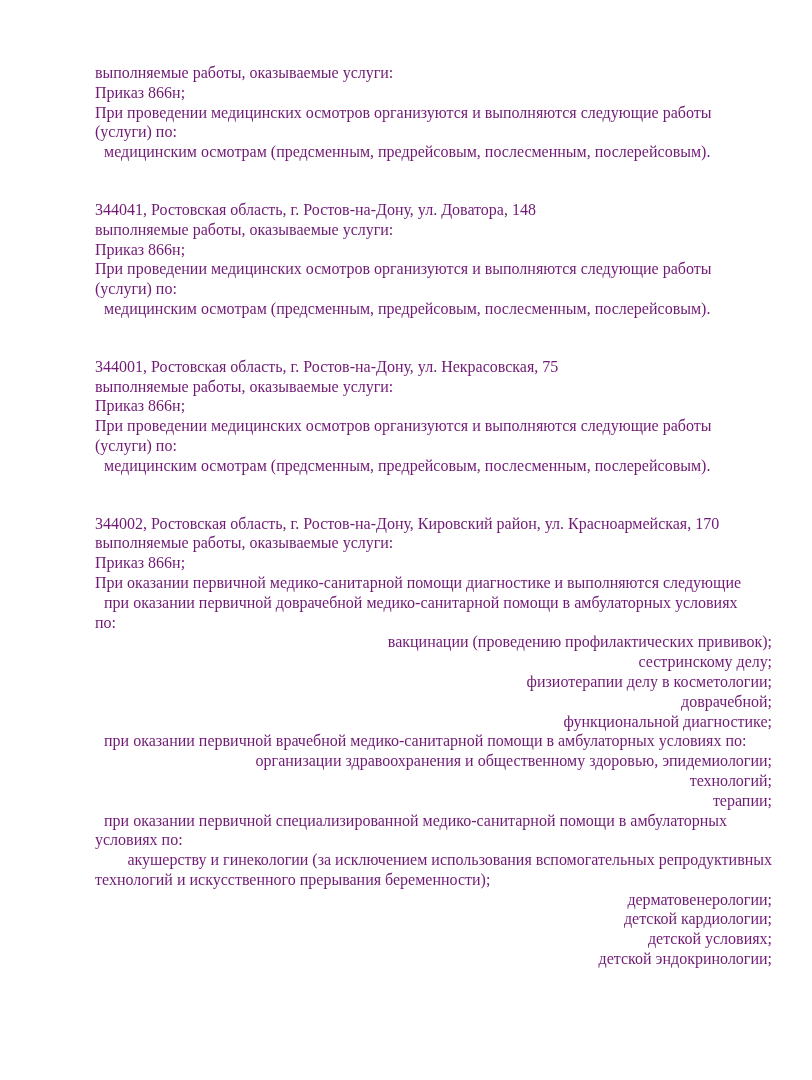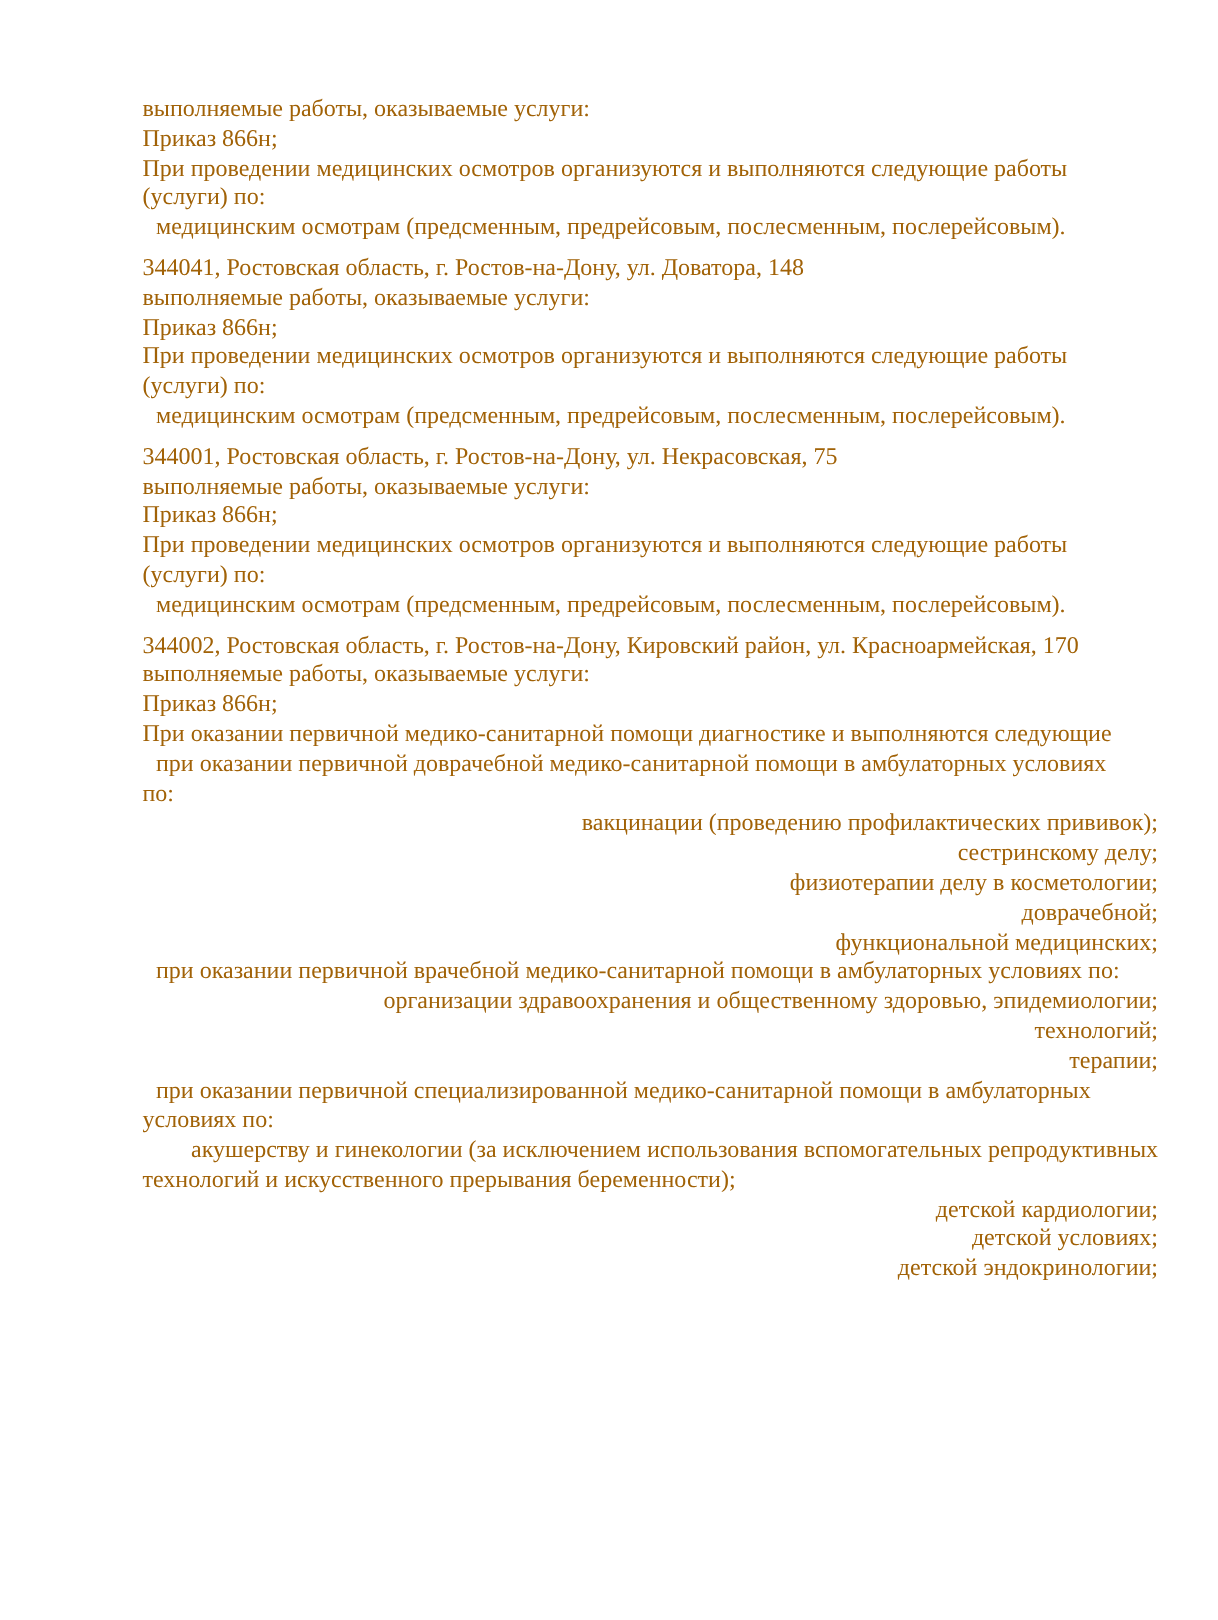--- a/index.html
+++ b/index.html
@@ -12,28 +12,28 @@
     height: 1080px;
     overflow: hidden;
     font-family: "Liberation Serif", "DejaVu Serif", serif;
   }
   .page {
     box-sizing: border-box;
     width: 812px;
     height: 1080px;
     padding: 63px 40px 0 95px;
     background: #ffffff;
-    color: #a16207;
+    color: #701a75;
   }
   .doc-text {
     font-size: 16px;
     line-height: 19.8px;
   }
   .block + .block {
-    margin-top: 7px; 
+    margin-top: 38px; 
   }
   .line {
     white-space: pre;
     height: 19.8px;
   }
   .indent-0 { padding-left: 0; }
   .indent-1 { padding-left: 9px; }
   .indent-2 { padding-left: 18px; text-align: right; }
 </style>
 </head>
@@ -68,27 +68,28 @@
         <div class="line indent-0">344002, Ростовская область, г. Ростов-на-Дону, Кировский район, ул. Красноармейская, 170</div>
         <div class="line indent-0">выполняемые работы, оказываемые услуги:</div>
         <div class="line indent-0">Приказ 866н;</div>
         <div class="line indent-0">При оказании первичной медико-санитарной помощи диагностике и выполняются следующие</div>
         <div class="line indent-1">при оказании первичной доврачебной медико-санитарной помощи в амбулаторных условиях</div>
         <div class="line indent-0">по:</div>
         <div class="line indent-2">вакцинации (проведению профилактических прививок);</div>
         <div class="line indent-2">сестринскому делу;</div>
         <div class="line indent-2">физиотерапии делу в косметологии;</div>
         <div class="line indent-2">доврачебной;</div>
-        <div class="line indent-2">функциональной медицинских;</div>
+        <div class="line indent-2">функциональной диагностике;</div>
         <div class="line indent-1">при оказании первичной врачебной медико-санитарной помощи в амбулаторных условиях по:</div>
         <div class="line indent-2">организации здравоохранения и общественному здоровью, эпидемиологии;</div>
         <div class="line indent-2">технологий;</div>
         <div class="line indent-2">терапии;</div>
         <div class="line indent-1">при оказании первичной специализированной медико-санитарной помощи в амбулаторных</div>
         <div class="line indent-0">условиях по:</div>
         <div class="line indent-2">акушерству и гинекологии (за исключением использования вспомогательных репродуктивных</div>
         <div class="line indent-0">технологий и искусственного прерывания беременности);</div>
+        <div class="line indent-2">дерматовенерологии;</div>
         <div class="line indent-2">детской кардиологии;</div>
         <div class="line indent-2">детской условиях;</div>
         <div class="line indent-2">детской эндокринологии;</div>
       </div>
     </div>
 </div>
 
 </body></html>

